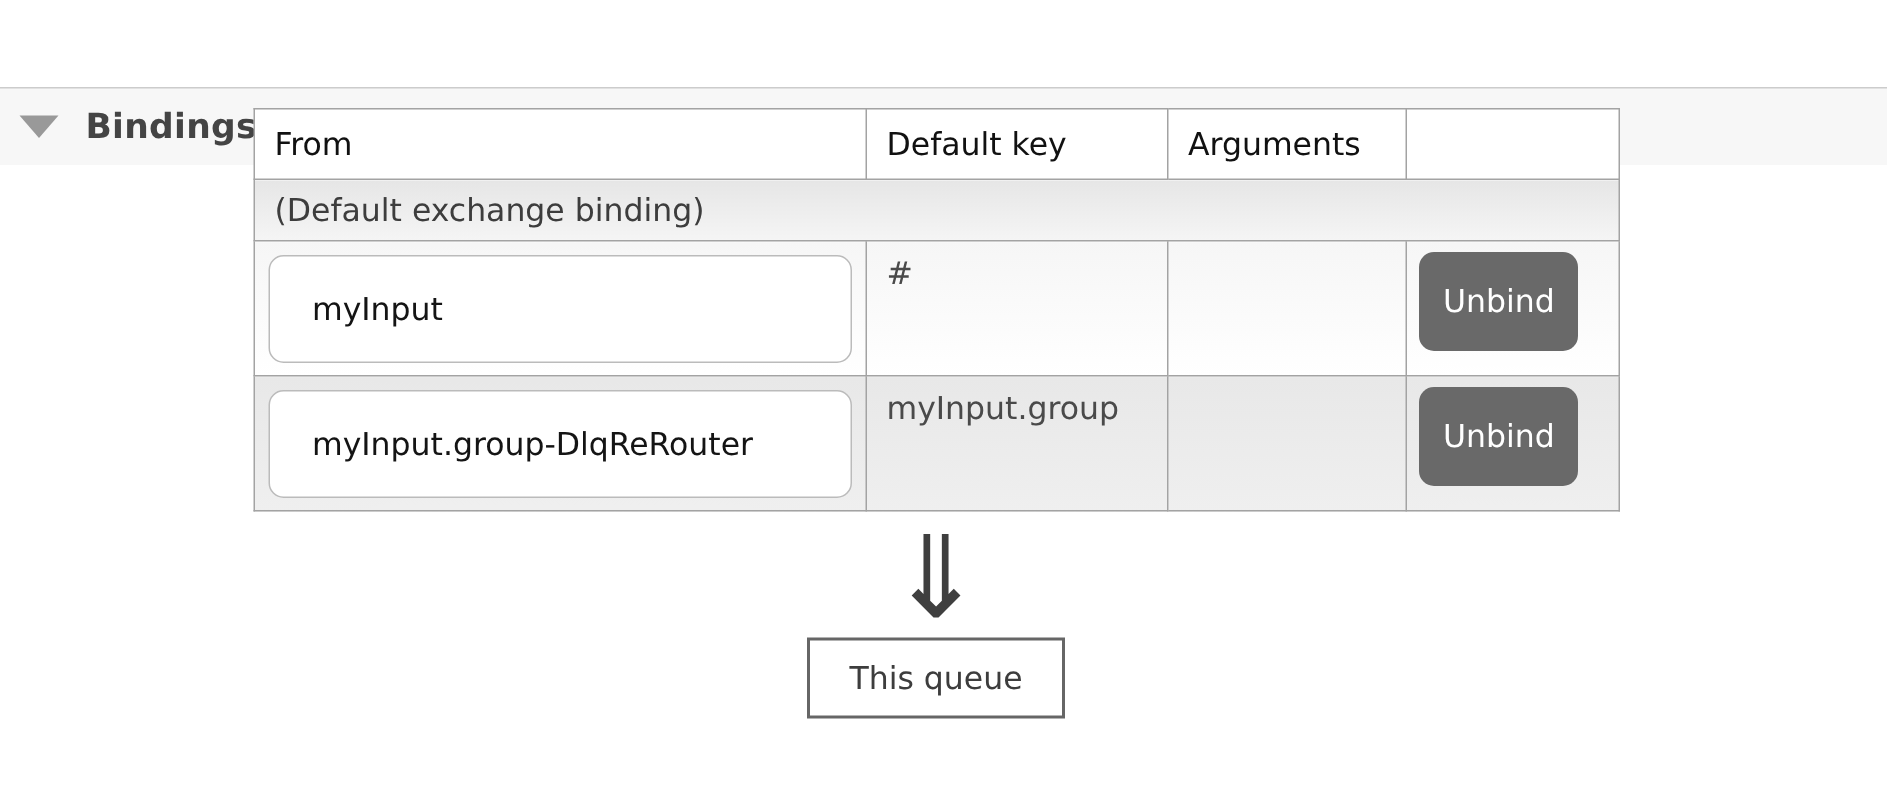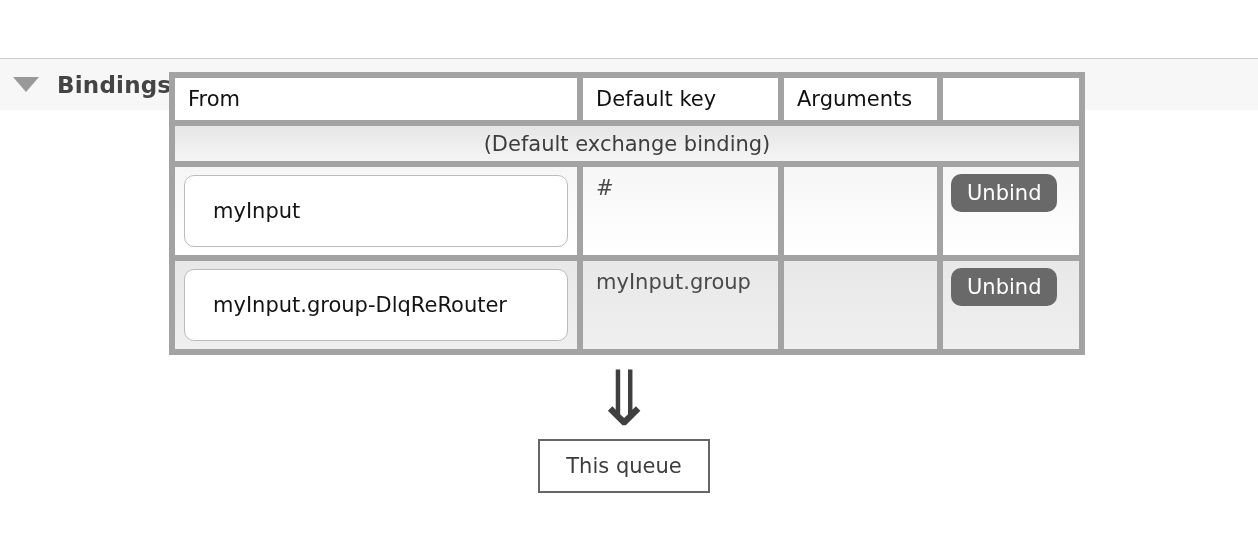--- a/index.html
+++ b/index.html
@@ -40,21 +40,21 @@
   }
 
   
   .content { position: absolute; top: 72px; left: 169px; width: 910px; }
   table.bindings {
     border-collapse: collapse;
     width: 910px;
     table-layout: fixed;
   }
   table.bindings th, table.bindings td {
-    border: 6px solid #a3a3a3;
+    border: 1px solid #a3a3a3;
   }
   table.bindings th {
     background: #ffffff;
     font-weight: normal;
     font-size: 21px;
     color: #111111;
     text-align: left;
     padding: 9px 13px;
     height: 47px;
   }
@@ -62,21 +62,20 @@
   .col-rk   { width: 201px; }
   .col-args { width: 159px; }
   .col-act  { width: 142px; }
 
   td.default-binding {
     height: 41px;
     background: linear-gradient(180deg, #e6e6e6 0%, #f5f5f5 100%);
     font-size: 21px;
     color: #3d3d3d;
     padding: 4px 13px;
-    text-align: center;
   }
 
   tr.binding-row { height: 90px; }
   tr.binding-row.odd td  { background: linear-gradient(180deg, #f6f6f6 0%, #ffffff 100%); }
   tr.binding-row.even td { background: linear-gradient(180deg, #e8e8e8 0%, #efefef 100%); }
 
   td.from-cell { padding: 8px 9px; vertical-align: middle; }
   .name-box {
     background: #ffffff;
     border: 1px solid #bbbbbb;
@@ -99,21 +98,21 @@
   }
   td.args-cell { vertical-align: top; }
   td.action-cell { vertical-align: top; padding: 7px 8px; }
   .unbind-btn {
     background: #696969;
     color: #ffffff;
     border: none;
     border-radius: 10px;
     font-family: inherit;
     font-size: 21px;
-    padding: 7px 16px;
+    padding: 21px 16px;
     cursor: pointer;
   }
 
   
   .diagram { text-align: center; margin-top: 6px; }
   .arrow-glyph {
     font-size: 76px;
     line-height: 76px;
     color: #3f3f3f;
     user-select: none;

